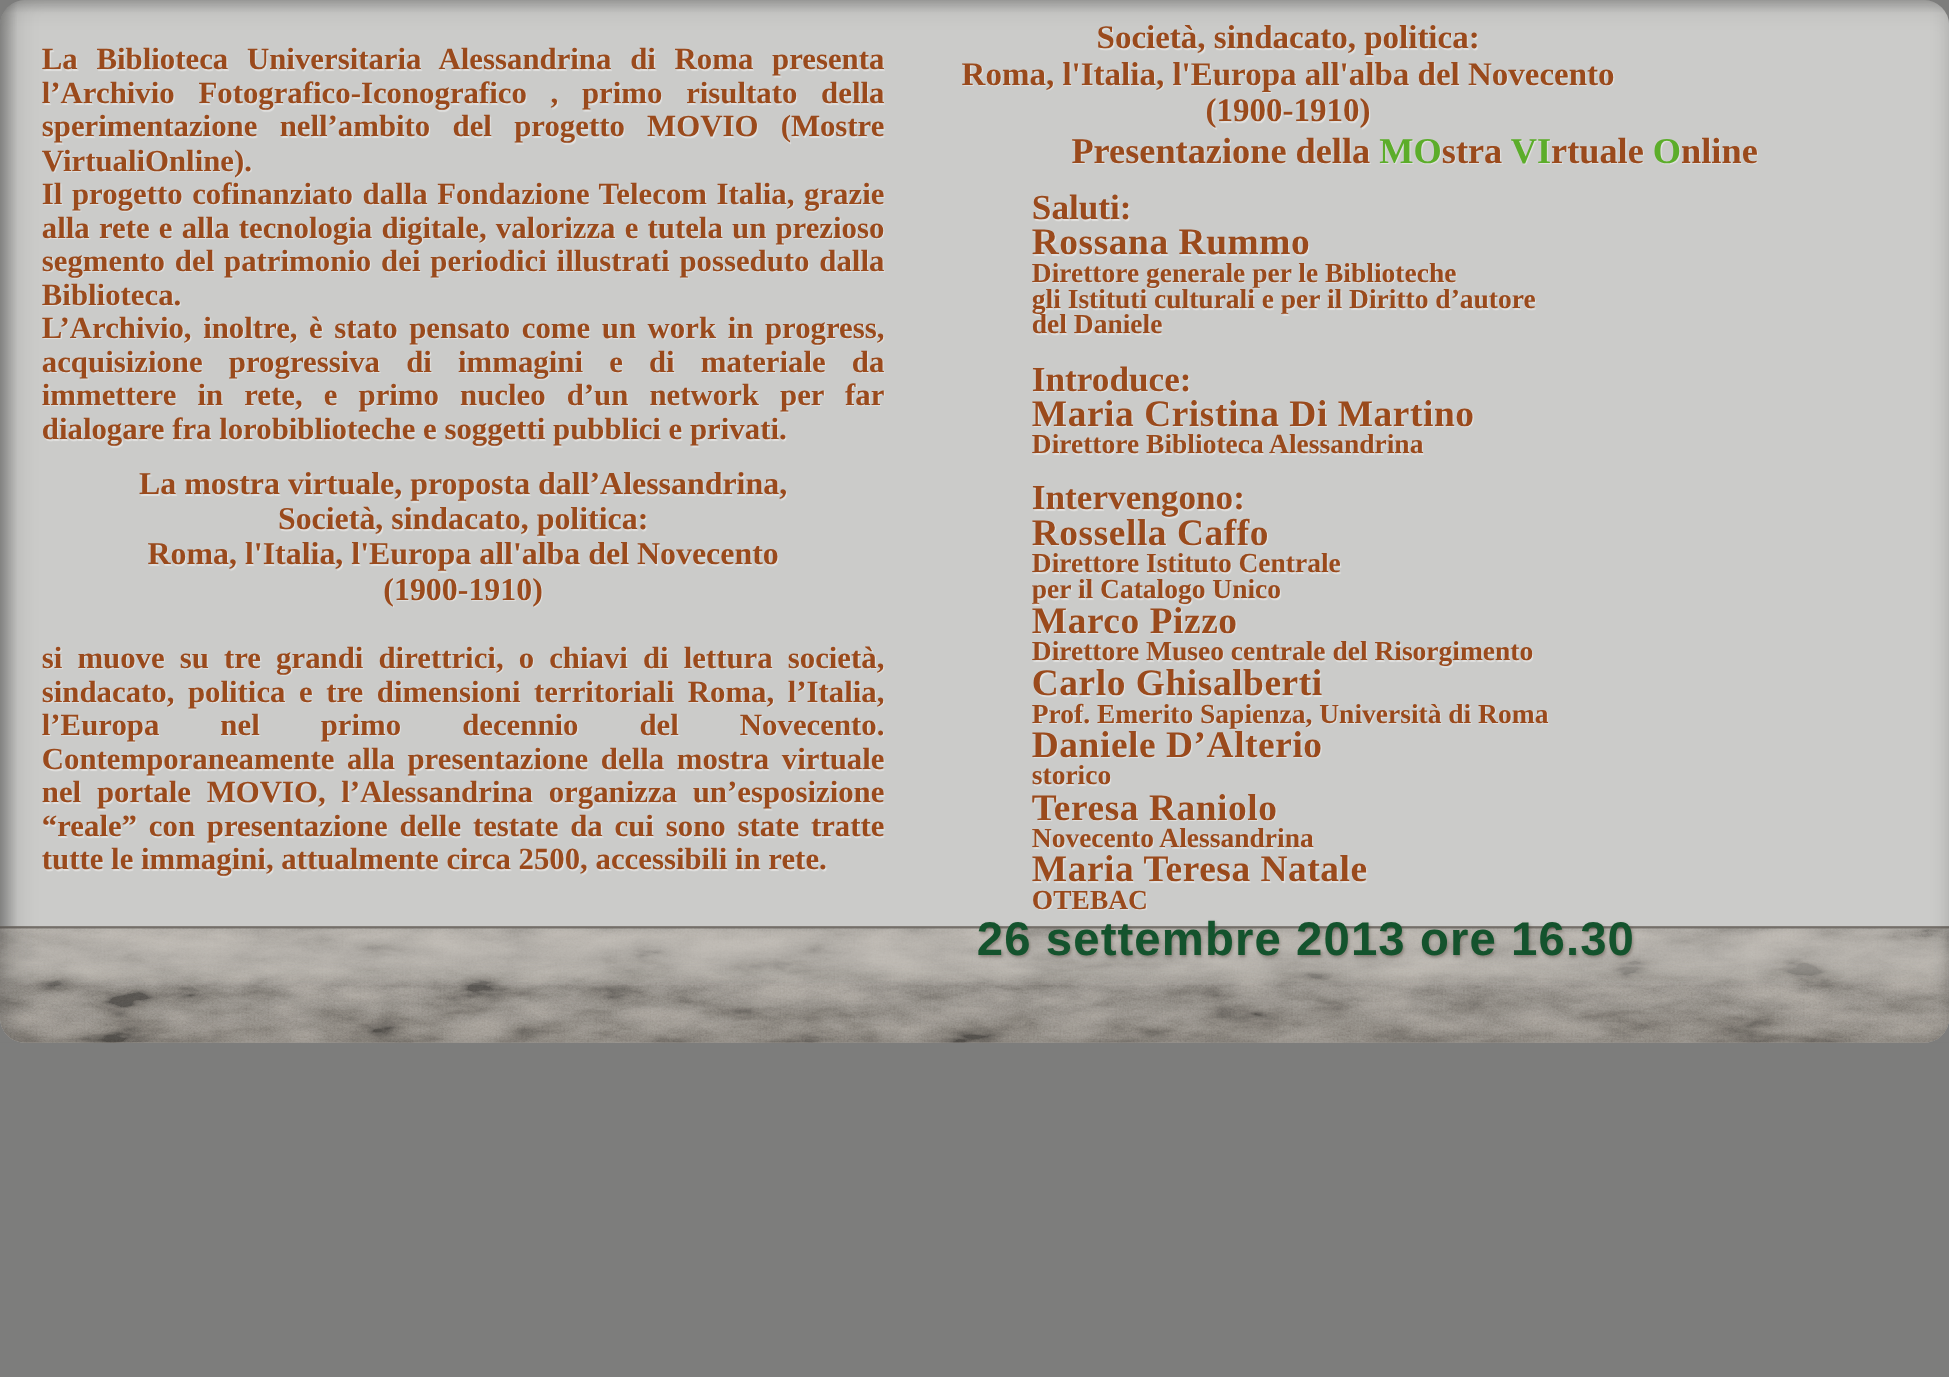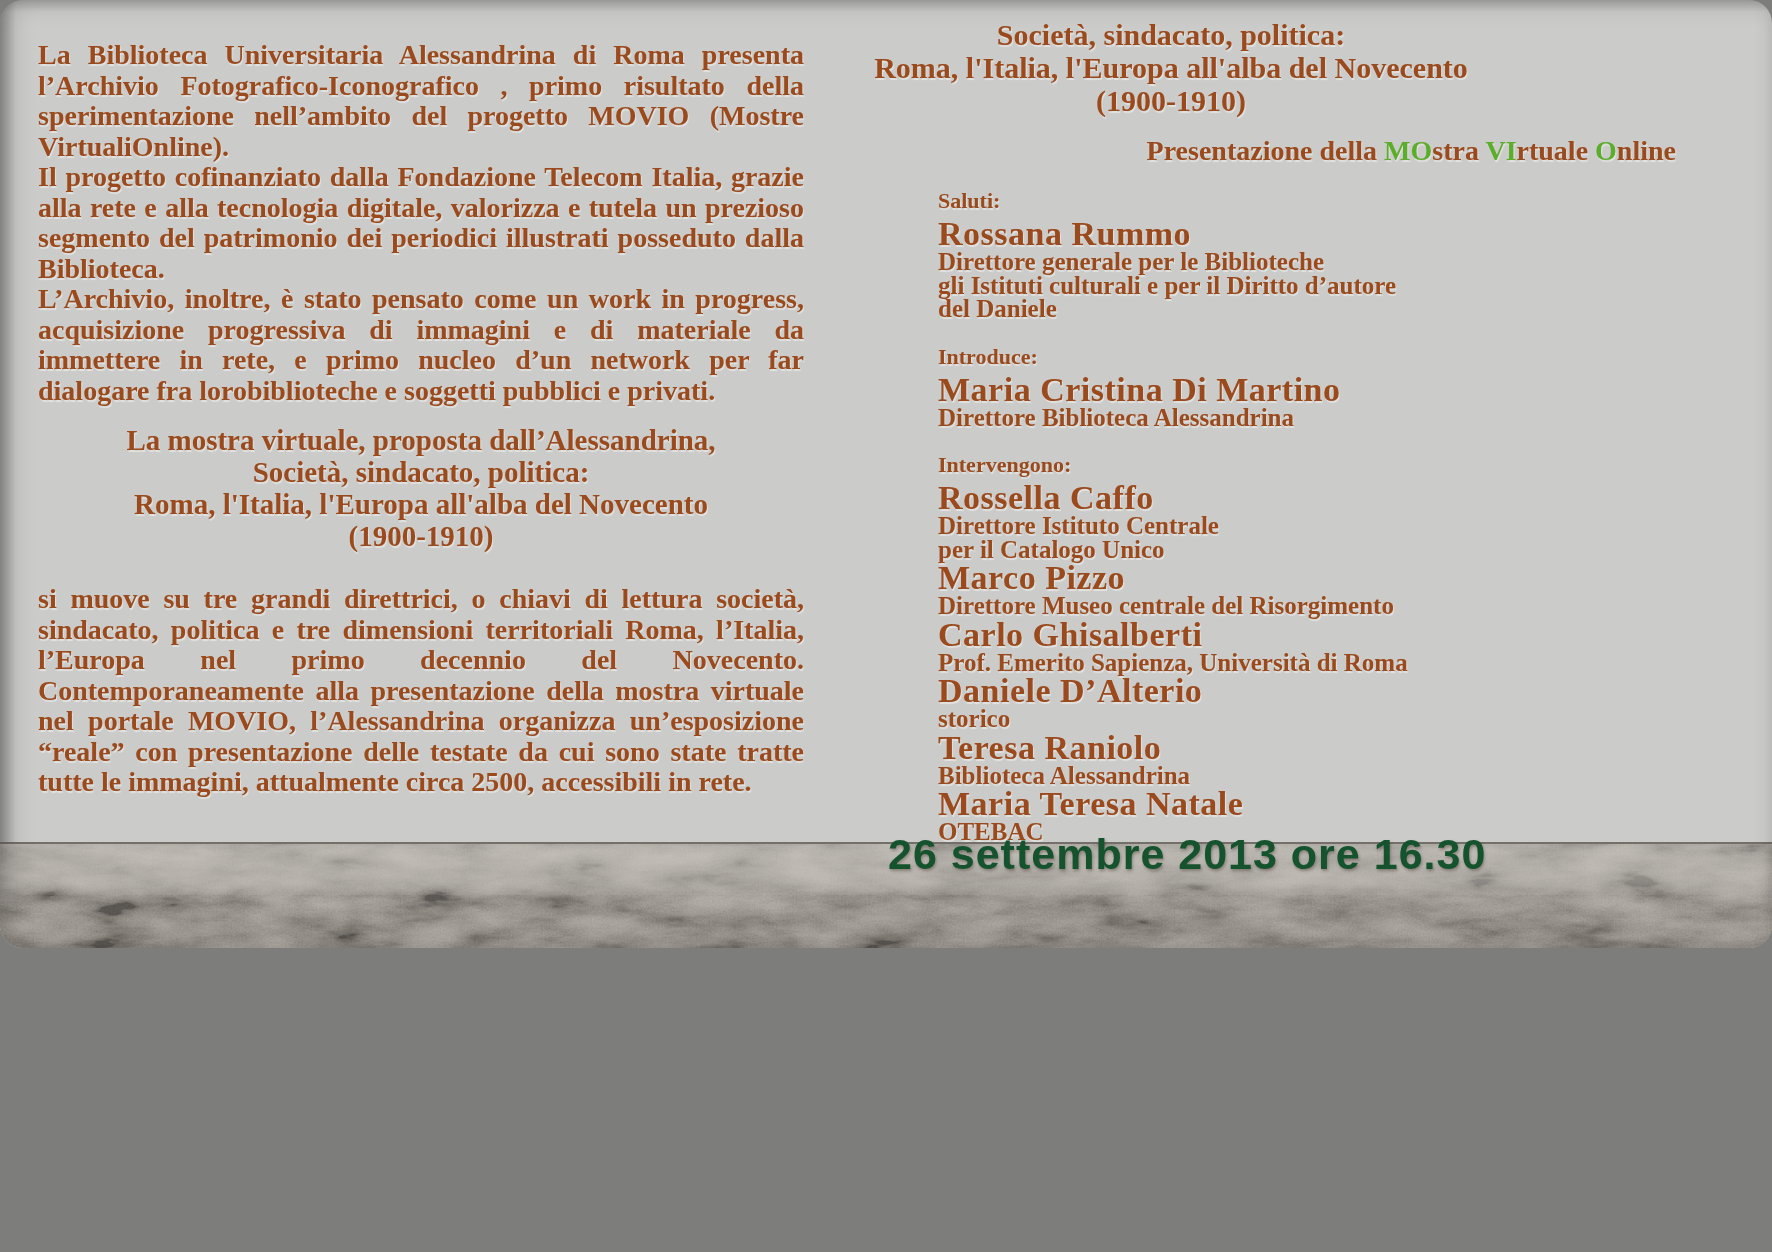--- a/index.html
+++ b/index.html
@@ -22,25 +22,25 @@
 
   
   .left-col{position:absolute;left:38px;top:40px;width:766px;}
   .para{font-size:28px;line-height:30.5px;text-align:justify;margin:0;}
   .center-block{margin-top:18px;text-align:center;font-size:29px;line-height:32px;}
   .closing{margin-top:32px;}
 
   
   .right-col{position:absolute;left:836px;top:18px;width:930px;}
   .r-title{width:670px;margin:0 auto 0 0;text-align:center;font-size:30px;line-height:33px;}
-  .r-subtitle{width:780px;margin:14px 0 0 60px;text-align:right;font-size:28px;line-height:40px;white-space:nowrap;}
+  .r-subtitle{width:780px;margin:1px 0 0 60px;text-align:center;font-size:33px;line-height:40px;white-space:nowrap;}
   .green{color:#5cad2a;}
   .program{margin-top:14px;padding-left:102px;}
   .section{margin-bottom:20px;}
-  .label{font-size:22px;line-height:32px;}
+  .label{font-size:32px;line-height:32px;}
   .pname{font-size:34px;line-height:33px;letter-spacing:0.5px;}
   .prole{font-size:25px;line-height:23.5px;}
 
   
   .photo{position:absolute;left:0;top:842px;width:1772px;height:410px;background:#8f8a84;
     border-top:2px solid rgba(95,90,84,0.55);}
   .photo svg{display:block;}
 
   
   .date{
@@ -101,21 +101,21 @@
           <div class="pname">Rossella Caffo</div>
           <div class="prole">Direttore Istituto Centrale</div>
           <div class="prole">per il Catalogo Unico</div>
           <div class="pname">Marco Pizzo</div>
           <div class="prole">Direttore Museo centrale del Risorgimento</div>
           <div class="pname">Carlo Ghisalberti</div>
           <div class="prole">Prof. Emerito  Sapienza, Università di Roma</div>
           <div class="pname">Daniele D’Alterio</div>
           <div class="prole">storico</div>
           <div class="pname">Teresa Raniolo</div>
-          <div class="prole">Biblioteca Alessandrina</div>
+          <div class="prole">Novecento Alessandrina</div>
           <div class="pname">Maria Teresa Natale</div>
           <div class="prole">OTEBAC</div>
         </div>
       </div>
   </div>
 
   <div class="date">26 settembre 2013 ore 16.30</div>
 
   <div class="photo">
     <svg width="1772" height="408" viewBox="0 0 1772 408" preserveAspectRatio="none" aria-hidden="true">

